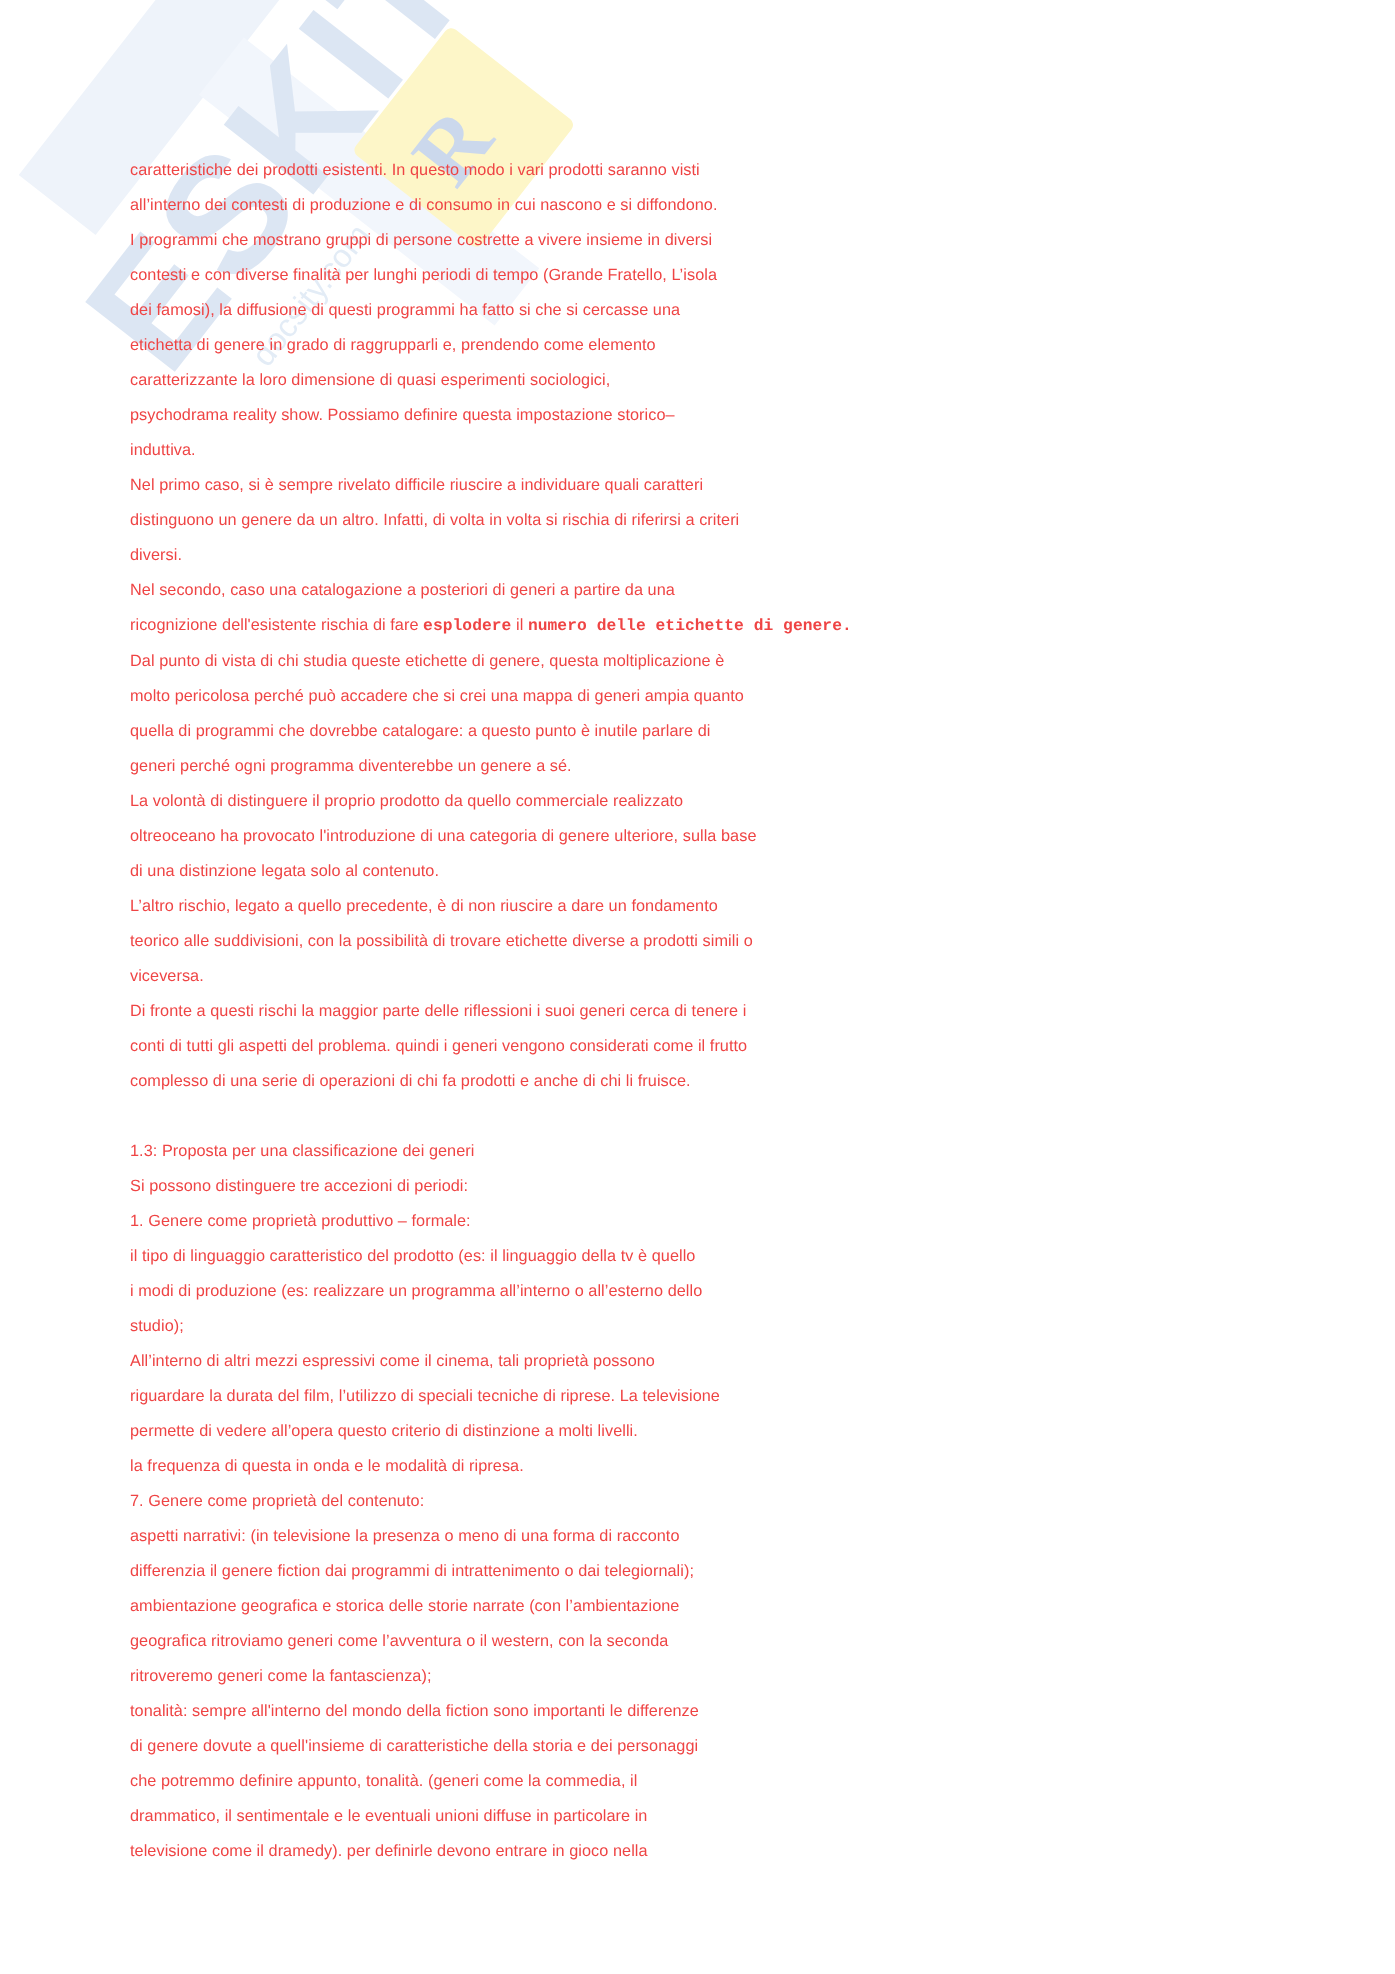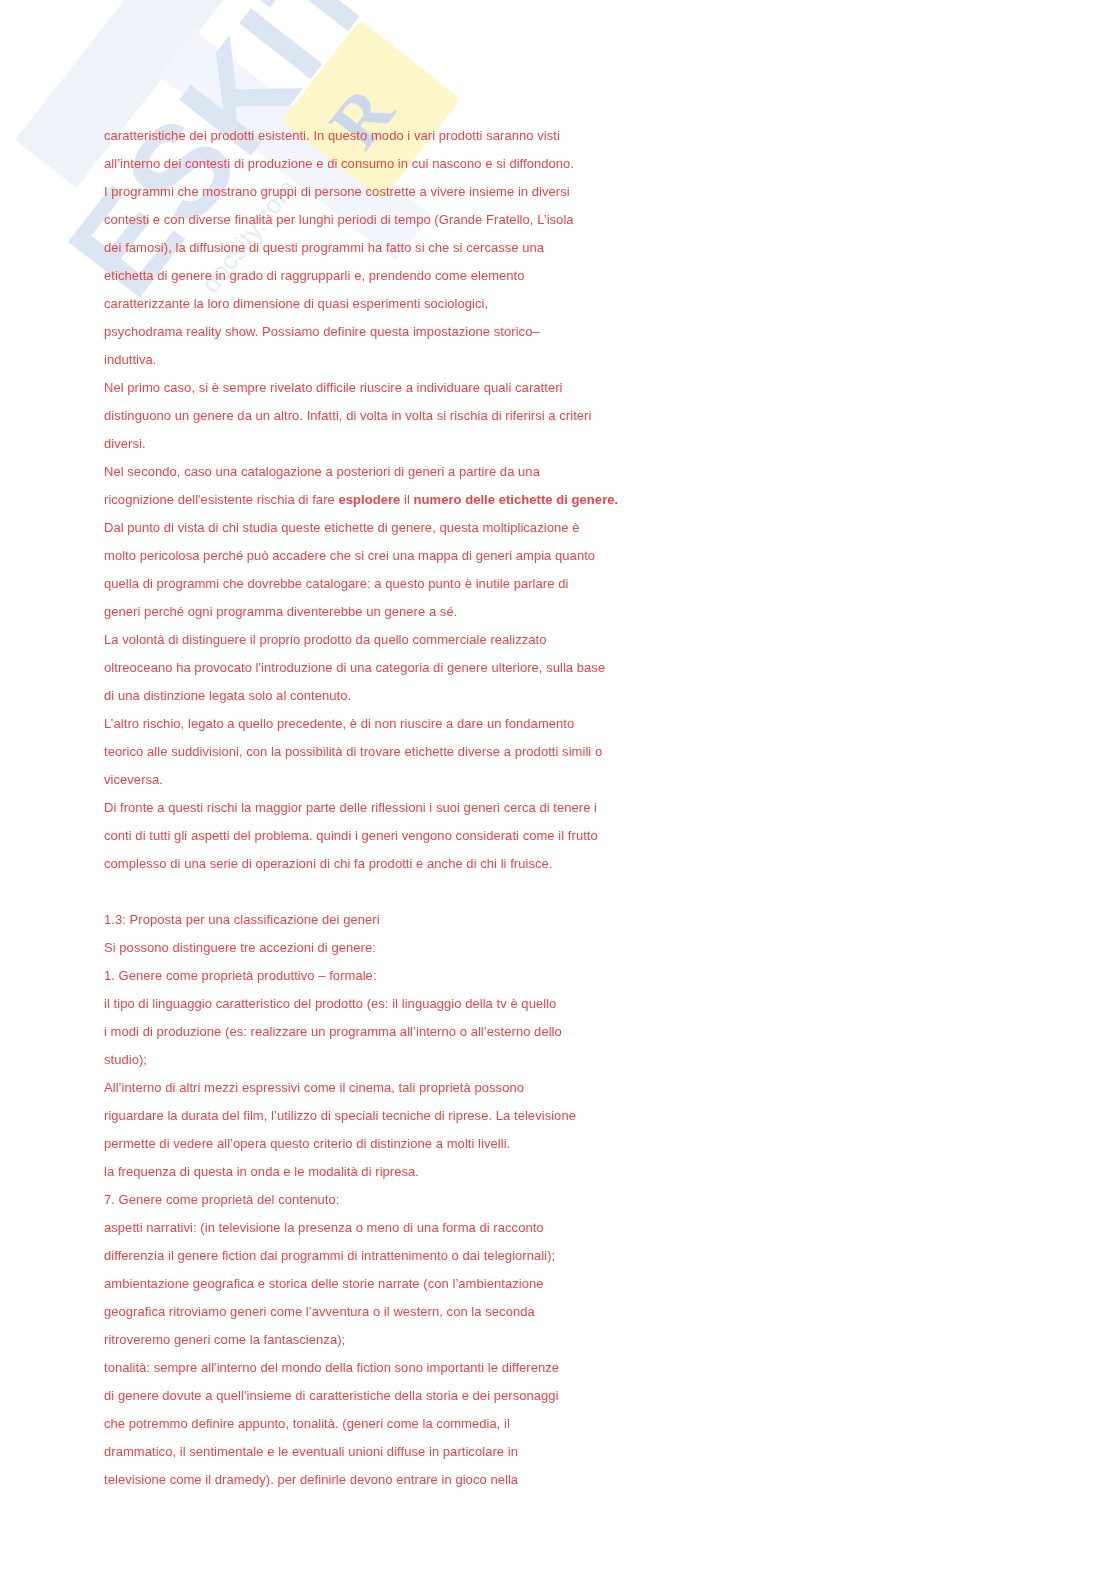--- a/index.html
+++ b/index.html
@@ -111,20 +111,21 @@
     letter-spacing: 0.05px;
   }
   .line.heading {
     font-weight: normal;
   }
   .line.spacer {
     height: 28px;
   }
   .line b {
     font-weight: bold;
+    font-family: Liberation Mono, monospace;
   }
 </style>
 </head>
 <body>
 
 <div class="page">
 
   <div class="watermark">
     <div class="wm-band"></div>
     <div class="wm-band2"></div>
@@ -157,21 +158,21 @@
       <div class="line">oltreoceano ha provocato l'introduzione di una categoria di genere ulteriore, sulla base</div>
       <div class="line">di una distinzione legata solo al contenuto.</div>
       <div class="line">L’altro rischio, legato a quello precedente, è di non riuscire a dare un fondamento</div>
       <div class="line">teorico alle suddivisioni, con la possibilità di trovare etichette diverse a prodotti simili o</div>
       <div class="line">viceversa.</div>
       <div class="line">Di fronte a questi rischi la maggior parte delle riflessioni i suoi generi cerca di tenere i</div>
       <div class="line">conti di tutti gli aspetti del problema. quindi i generi vengono considerati come il frutto</div>
       <div class="line">complesso di una serie di operazioni di chi fa prodotti e anche di chi li fruisce.</div>
       <div class="line spacer"></div>
       <div class="line heading">1.3: Proposta per una classificazione dei generi</div>
-      <div class="line">Si possono distinguere tre accezioni di genere:</div>
+      <div class="line">Si possono distinguere tre accezioni di periodi:</div>
       <div class="line">1. Genere come proprietà produttivo – formale:</div>
       <div class="line">il tipo di linguaggio caratteristico del prodotto (es: il linguaggio della tv è quello</div>
       <div class="line">i modi di produzione (es: realizzare un programma all’interno o all’esterno dello</div>
       <div class="line">studio);</div>
       <div class="line">All’interno di altri mezzi espressivi come il cinema, tali proprietà possono</div>
       <div class="line">riguardare la durata del film, l’utilizzo di speciali tecniche di riprese. La televisione</div>
       <div class="line">permette di vedere all’opera questo criterio di distinzione a molti livelli.</div>
       <div class="line">la frequenza di questa in onda e le modalità di ripresa.</div>
       <div class="line">7. Genere come proprietà del contenuto:</div>
       <div class="line">aspetti narrativi: (in televisione la presenza o meno di una forma di racconto</div>

